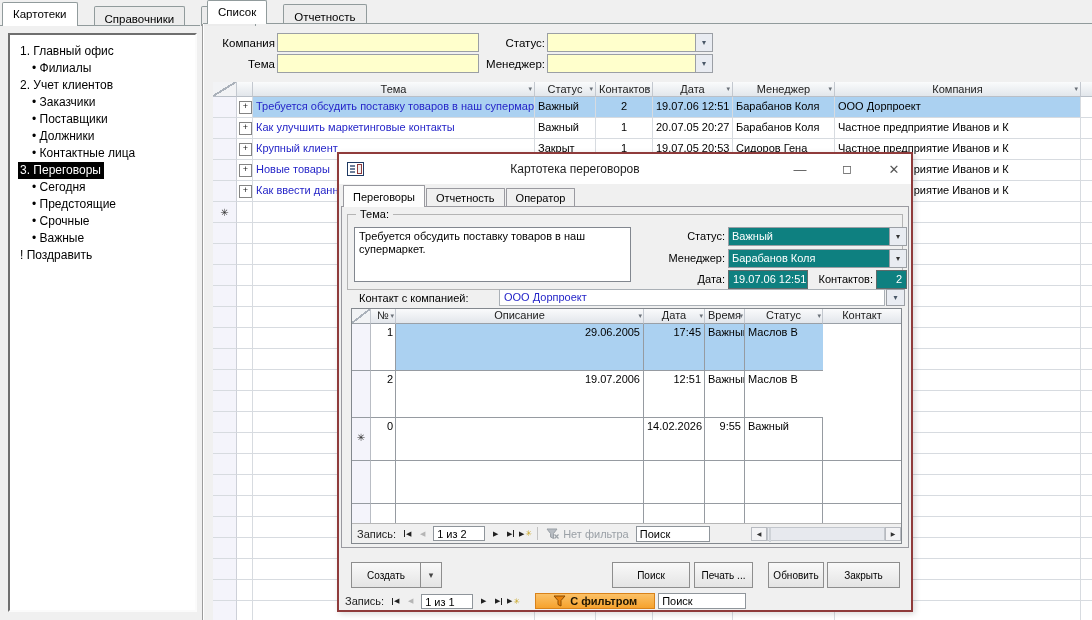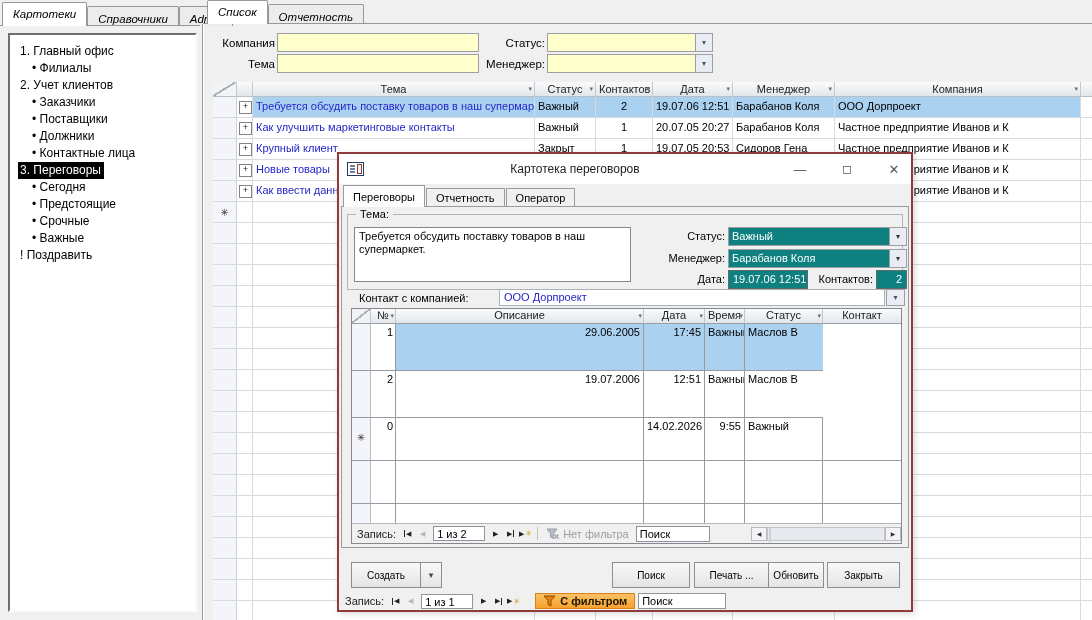--- a/index.html
+++ b/index.html
@@ -10,22 +10,22 @@
     background:#f0f0f0; overflow:hidden; position:relative;
   }
   .screen { position:absolute; inset:0; background:#f0f0f0; }
 
   
   .tabstrip { position:absolute; display:flex; align-items:flex-end; }
   .tabstrip.left { left:2px; top:2px; height:24px; }
   .tabstrip.right { left:207px; top:1px; height:23px; }
   .tab {
     border:1px solid #919b9c; border-bottom:none;
-    background:#ececec; padding:6px 10px 3px 10px; margin-right:0;
-    border-radius:2px 2px 0 0; height:20px; font-size:11.5px; color:#000;font-style:italic;
+    background:#ececec; padding:6px 10px 3px 10px; margin-right:16px;
+    border-radius:2px 2px 0 0; height:20px; font-size:11.5px; color:#000;
   }
   .tab.active { background:#fff; height:24px; padding-top:5px; position:relative; z-index:2; }
   .tabline { position:absolute; height:1px; background:#919b9c; }
   .tabline.l { left:0; top:25px; width:200px; }
   .tabline.r { left:203px; top:23px; width:889px; }
   .vdivider { position:absolute; left:202px; top:24px; bottom:0; width:2px;
     background:linear-gradient(to right,#9b9b9b 50%,#ffffff 50%); }
 
   
   .sidebar {
@@ -149,32 +149,32 @@
   .navbtn.last::after  { content:""; border-left:1px solid currentColor; height:7px; margin-left:1px; }
   .navbtn.new .star { color:#c8a520; font-size:8px; margin-left:1px; }
   .posbox { width:52px; height:15px; background:#fff; border:1px solid #8f959b; padding:1px 3px; margin:0 3px; }
   .navsep { width:1px; height:13px; background:#c2c2c2; margin:0 4px; }
   .nofilter { display:flex; align-items:center; color:#9aa0a6; gap:3px; padding:0 4px; }
   .searchbox { width:74px; height:16px; border:1px solid #8f959b; background:#fff; font:11px "Liberation Sans","DejaVu Sans",sans-serif; padding:0 3px; margin-left:3px; }
   .hscroll { display:flex; align-items:center; margin-left:auto; }
   .hs-btn { width:16px; height:14px; border:1px solid #b7bac0; background:#f3f3f5; display:flex; align-items:center; justify-content:center; font-size:6px; color:#333; }
   .hs-track { width:118px; height:14px; border:1px solid #c2c6cc; background:#e7e9ee; padding:1px; }
   .hs-thumb { width:86px; height:10px; background:#fff; border:1px solid #cfd3d8; }
-  .filterchip { display:flex; align-items:center; gap:4px; height:16px; padding:0 7px; margin-left:14px;
+  .filterchip { display:flex; align-items:center; gap:4px; height:16px; padding:0 17px; margin-left:14px;
     background:linear-gradient(var(--filter_orange_light,#fbc167),var(--filter_orange,#f6a22d));
     border:1px solid #d9821a; color:#1e1400; font-weight:bold; }
 
   
   .dbtn { position:absolute; height:26px; border:1px solid #8e8e8e;
           background:linear-gradient(#f9f9f9,#e4e4e4); font-size:10px; color:#000;
           display:flex; align-items:center; justify-content:center; }
   .dbtn.create { left:12px; top:408px; width:70px; }
   .dbtn.create-drop { left:81px; top:408px; width:22px; font-size:9px; color:#444; }
   .dbtn.search  { left:273px; top:408px; width:78px; }
-  .dbtn.print   { left:355px; top:408px; width:75px; }
+  .dbtn.print   { left:355px; top:408px; width:59px; }
   .dbtn.refresh { left:429px; top:408px; width:56px; }
   .dbtn.close   { left:488px; top:408px; width:73px; }
 </style>
 </head>
 <body>
 
 <div class="screen">
 
   <div class="tabstrip left">
 

